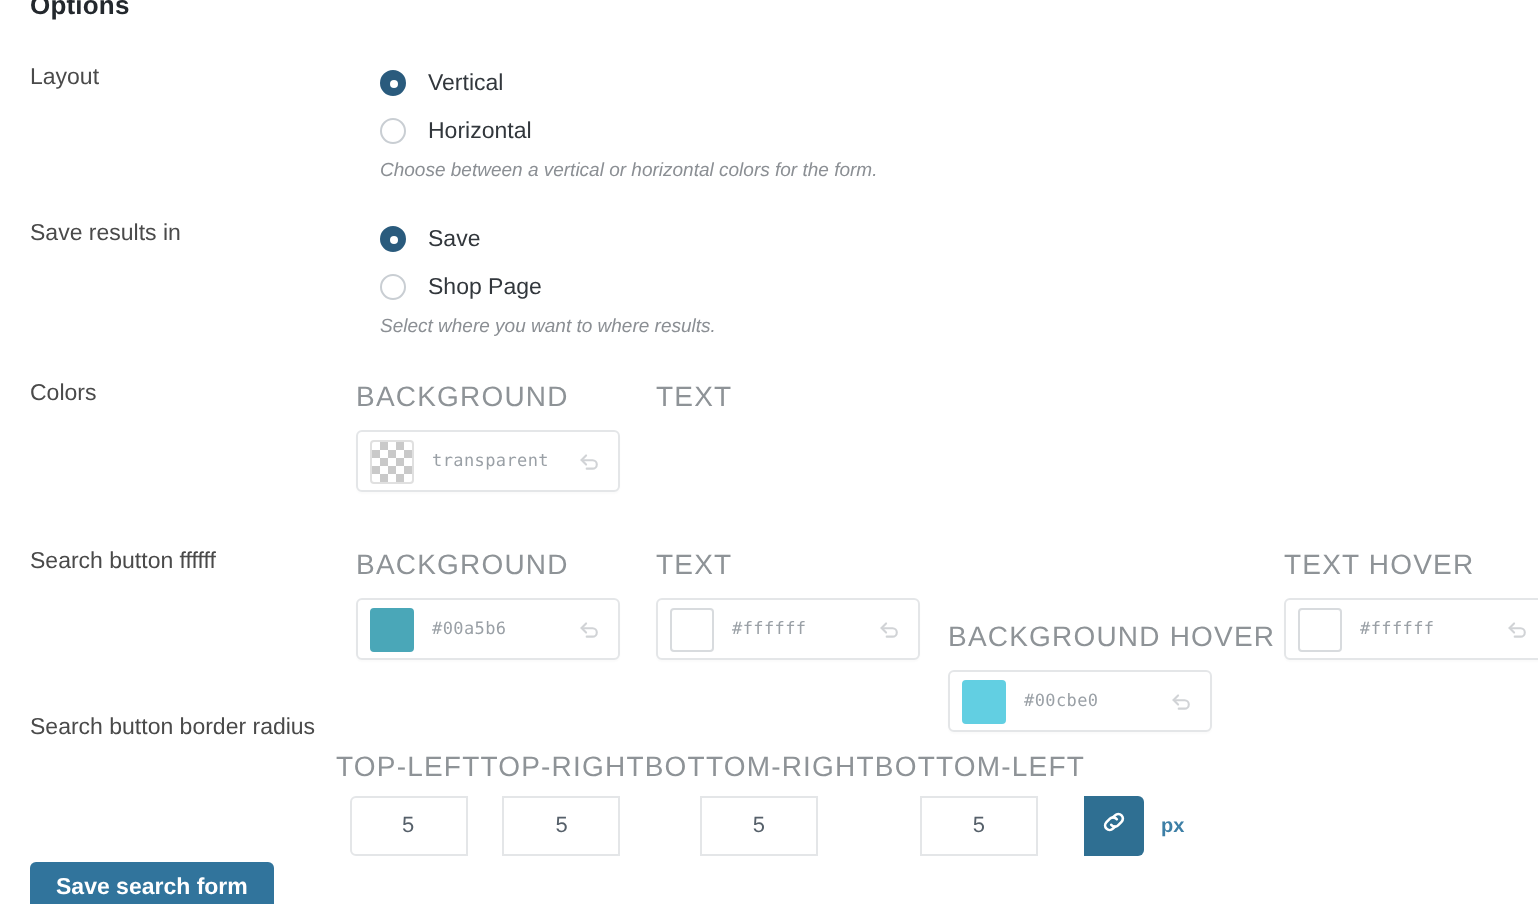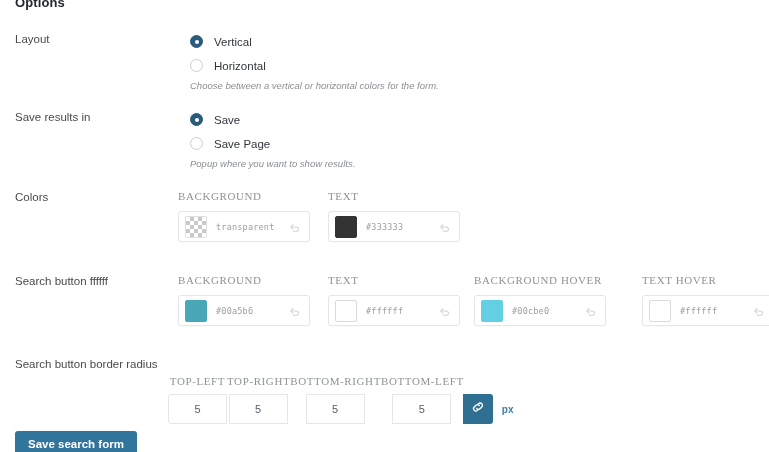--- a/index.html
+++ b/index.html
@@ -45,22 +45,22 @@
     margin-left:11px; font-size:11.5px; color:#32373c; white-space:nowrap;
   }
   .help {
     font-size:9.5px; font-style:italic; color:#8b8f94;
     margin-top:5px; white-space:nowrap;
   }
 
   
   .color-group { position:absolute; top:0; }
   .field-label {
-    font-size:11px; color:#8e9397; letter-spacing:.6px;
-    text-transform:uppercase; margin-bottom:9px; white-space:nowrap;font-family:Liberation Serif, serif;
+    font-size:14px; color:#8e9397; letter-spacing:.6px;
+    text-transform:uppercase; margin-bottom:9px; white-space:nowrap;
   }
   .color-input {
     width:132px; height:31px;
     border:1px solid #e4e6e8; border-radius:3px;
     background:#fff;
     display:flex; align-items:center;
     padding:0 8px 0 6px;
     box-shadow:0 1px 1px rgba(0,0,0,.02);
   }
   .swatch {
@@ -147,23 +147,23 @@
 
   <div class="row" style="top:110px;">
     <div class="row-label">Save results in</div>
     <div class="row-body">
       <div class="radio-item">
         <span class="radio checked"></span>
         <span class="radio-label">Save</span>
       </div>
       <div class="radio-item">
         <span class="radio"></span>
-        <span class="radio-label">Save Page</span>
-      </div>
-      <div class="help">Popup where you want to show results.</div>
+        <span class="radio-label">Shop Page</span>
+      </div>
+      <div class="help">Select where you want to where results.</div>
     </div>
   </div>
 
   <div class="row" style="top:190px;">
     <div class="row-label">Colors</div>
 
     <div class="color-group" style="left:178px;">
       <div class="field-label">BACKGROUND</div>
       <div class="color-input">
         <span class="swatch transparent"></span>
@@ -172,30 +172,20 @@
           <svg viewBox="0 0 16 16" width="13" height="13" fill="none" stroke="#9aa0a6" stroke-width="1.3" stroke-linecap="round">
             <path d="M4 7.5h6.2a2.6 2.6 0 0 1 0 5.2H6.6"></path>
               <path d="M6.2 4.6 3.4 7.4l2.8 2.8"></path>
           </svg>
         </span>
       </div>
     </div>
 
     <div class="color-group" style="left:328px;">
       <div class="field-label">TEXT</div>
-      <div class="color-input">
-        <span class="swatch" style="background:#333333;border-color:#333333;"></span>
-        <span class="hex">#333333</span>
-        <span class="undo-icon">
-          <svg viewBox="0 0 16 16" width="13" height="13" fill="none" stroke="#9aa0a6" stroke-width="1.3" stroke-linecap="round">
-            <path d="M4 7.5h6.2a2.6 2.6 0 0 1 0 5.2H6.6"></path>
-              <path d="M6.2 4.6 3.4 7.4l2.8 2.8"></path>
-          </svg>
-        </span>
-      </div>
     </div>
   </div>
 
   <div class="row" style="top:274px;">
     <div class="row-label">Search button ffffff</div>
 
     <div class="color-group" style="left:178px;">
       <div class="field-label">BACKGROUND</div>
       <div class="color-input">
         <span class="swatch" style="background:#4aa7b8;border-color:#4aa7b8;"></span>
@@ -216,21 +206,21 @@
         <span class="hex">#ffffff</span>
         <span class="undo-icon">
           <svg viewBox="0 0 16 16" width="13" height="13" fill="none" stroke="#9aa0a6" stroke-width="1.3" stroke-linecap="round">
             <path d="M4 7.5h6.2a2.6 2.6 0 0 1 0 5.2H6.6"></path>
               <path d="M6.2 4.6 3.4 7.4l2.8 2.8"></path>
           </svg>
         </span>
       </div>
     </div>
 
-    <div class="color-group" style="left:474px;">
+    <div class="color-group" style="left:474px;margin-top:36px;">
       <div class="field-label">BACKGROUND HOVER</div>
       <div class="color-input">
         <span class="swatch" style="background:#62cfe2;border-color:#62cfe2;"></span>
         <span class="hex">#00cbe0</span>
         <span class="undo-icon">
           <svg viewBox="0 0 16 16" width="13" height="13" fill="none" stroke="#9aa0a6" stroke-width="1.3" stroke-linecap="round">
             <path d="M4 7.5h6.2a2.6 2.6 0 0 1 0 5.2H6.6"></path>
               <path d="M6.2 4.6 3.4 7.4l2.8 2.8"></path>
           </svg>
         </span>

